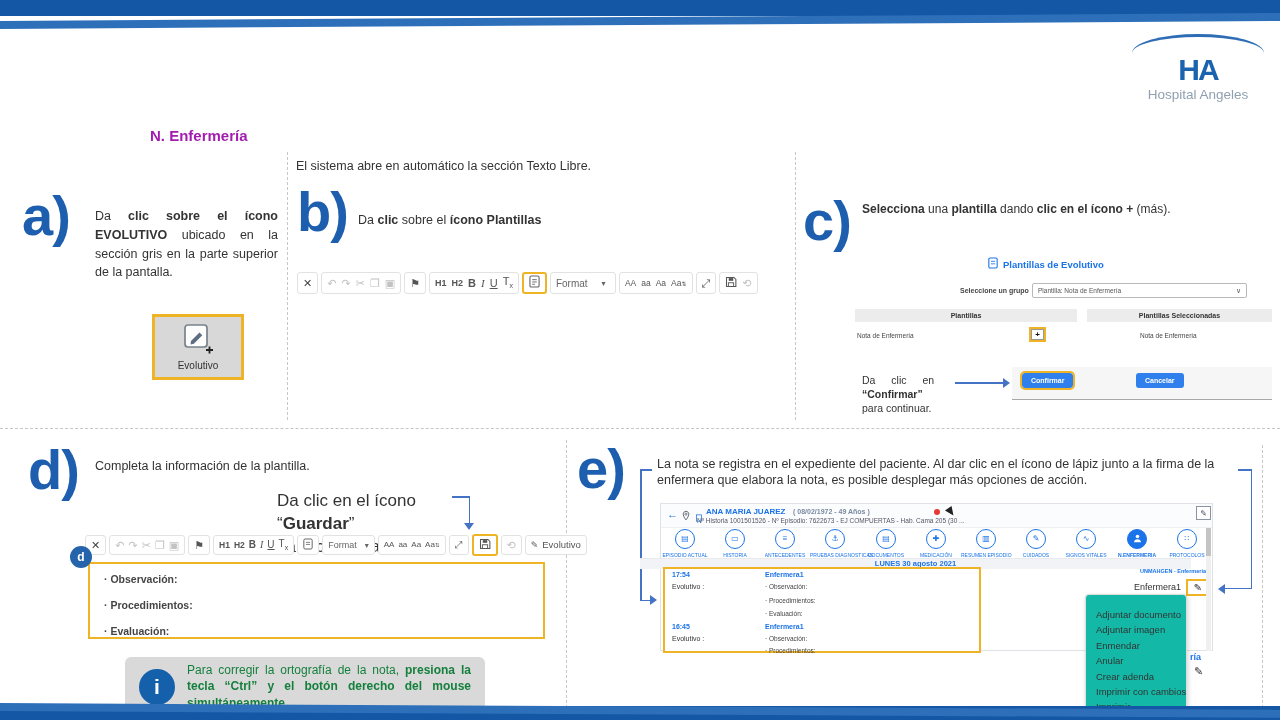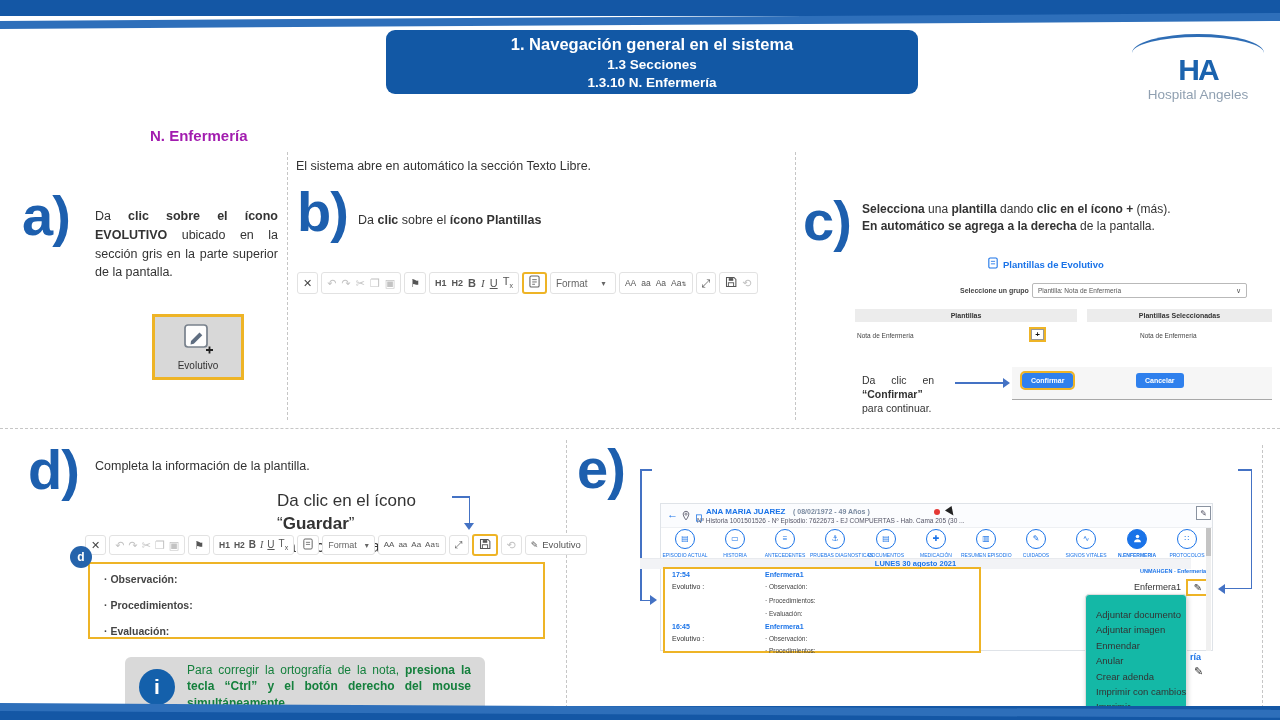--- a/index.html
+++ b/index.html
@@ -98,25 +98,20 @@
 </style>
 </head>
 <body>
 
 <div class="stage">
 
   <div class="abs band" style="top:0;height:16px;">
     <div class="band-wedge" style="top:13px;transform:skewY(-0.35deg);transform-origin:right;"></div>
   </div>
 
-  <div class="abs title-box" style="left:386px;top:30px;width:532px;height:64px;">
-    <div class="title-l1">1. Navegación general en el sistema</div>
-    <div class="title-l23">1.3 Secciones</div>
-    <div class="title-l23">1.3.10 N. Enfermería</div>
-  </div>
 
   <div class="abs" style="left:1128px;top:34px;width:140px;text-align:center;">
     <div class="logo-arc" style="margin:0 auto;"></div>
     <div class="logo-mark">HA</div>
     <div class="logo-name">Hospital Angeles</div>
   </div>
 
   <div class="abs" style="left:150px;top:127px;font-size:15px;font-weight:bold;color:#a21caf;">N. Enfermería</div>
 
   <div class="abs dashv" style="left:287px;top:152px;height:268px;"></div>
@@ -196,21 +191,20 @@
             <rect x="4.5" y="9" width="7" height="5" fill="none" stroke="#555" stroke-width="1.2"></rect>
           </svg>
       </span>
       <span class="ti dis">⟲</span>
     </span>
   </div>
 
   <div class="abs blue-letter" style="left:803px;top:193px;">c)</div>
   <div class="abs" style="left:862px;top:201px;width:414px;font-size:12px;line-height:1.45;">
     <div><b>Selecciona</b><span> una </span><b>plantilla</b><span> dando </span><b>clic en el ícono +</b><span> (más).</span></div>
-    <div><b>En automático se agrega a la derecha</b><span> de la pantalla.</span></div>
   </div>
 
   <div class="abs mini-title" style="left:988px;top:257px;">
     <span>
       <svg width="10" height="12" viewBox="0 0 12 14">
           <rect x="1" y="1" width="10" height="12" rx="1.5" fill="none" stroke="#1a73e8" stroke-width="1.3"></rect>
           <line x1="3.5" y1="5" x2="8.5" y2="5" stroke="#1a73e8"></line>
           <line x1="3.5" y1="8" x2="8.5" y2="8" stroke="#1a73e8"></line>
         </svg>
     </span>
@@ -320,20 +314,21 @@
     <div class="tpl-line">· Procedimientos:</div>
     <div class="tpl-line" style="margin-bottom:0;">· Evaluación:</div>
   </div>
 
   <div class="abs note" style="left:125px;top:657px;width:360px;height:59px;">
     <div class="note-i">i</div>
     <div class="note-t"><span>Para corregir la ortografía de la nota, </span><b>presiona la tecla “Ctrl” y el botón derecho del mouse simultáneamente</b><span>.</span></div>
   </div>
 
   <div class="abs blue-letter" style="left:577px;top:441px;">e)</div>
+  <div class="abs txt" style="left:657px;top:456px;width:567px;line-height:1.3;">La nota se registra en el expediente del paciente. Al dar clic en el ícono de lápiz junto a la firma de la enfermera que elabora la nota, es posible desplegar más opciones de acción.</div>
 
   <div class="abs aline" style="left:640px;top:469px;width:12px;height:1.5px;"></div>
   <div class="abs aline" style="left:640px;top:469px;width:1.5px;height:132px;"></div>
   <div class="abs aline" style="left:640px;top:599.5px;width:12px;height:1.5px;"></div>
   <div class="abs arr-r" style="left:650px;top:595px;"></div>
   <div class="abs aline" style="left:1238px;top:469px;width:14px;height:1.5px;"></div>
   <div class="abs aline" style="left:1250.5px;top:469px;width:1.5px;height:120px;"></div>
   <div class="abs aline" style="left:1224px;top:587.5px;width:28px;height:1.5px;"></div>
   <div class="abs arr-l" style="left:1213px;top:584px;"></div>
 

